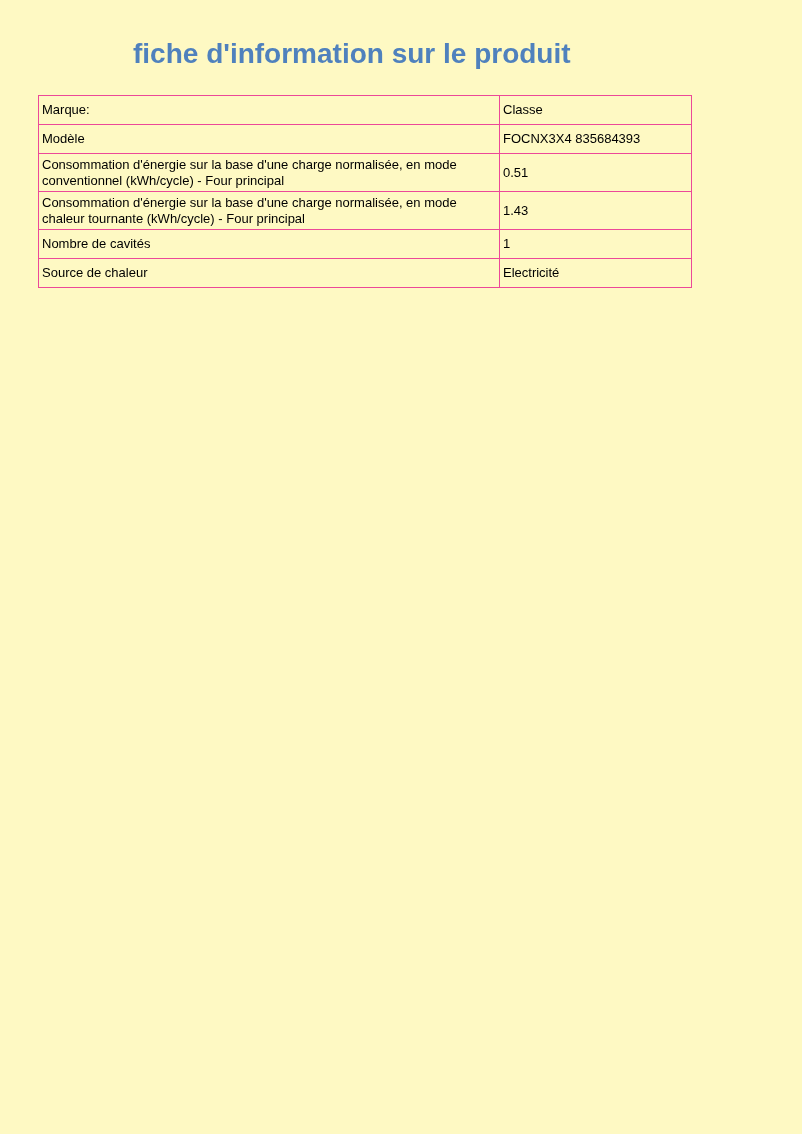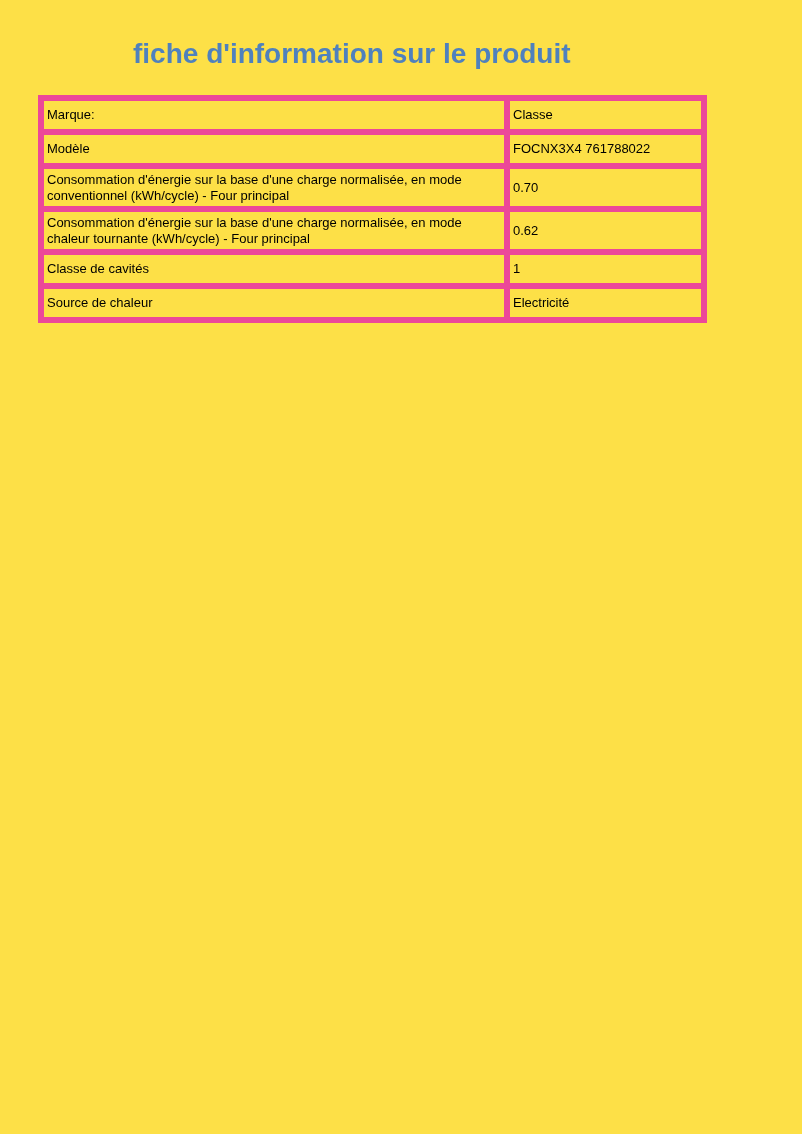--- a/index.html
+++ b/index.html
@@ -4,21 +4,21 @@
 <style>
   html, body {
     margin: 0;
     padding: 0;
     background: #ffffff;
   }
   .page {
     position: relative;
     width: 802px;
     height: 1134px;
-    background: #fde047;
+    background: #fef9c3;
     font-family: "Liberation Sans", sans-serif;
     color: #000000;
     overflow: hidden;
   }
   .doc-title {
     position: absolute;
     left: 133px;
     top: 38px;
     font-size: 28px;
     font-weight: bold;
@@ -28,21 +28,21 @@
   }
   table.product-table {
     position: absolute;
     left: 38px;
     top: 95px;
     width: 639px;
     border-collapse: collapse;
     table-layout: fixed;
   }
   table.product-table td {
-    border: 6px solid #ec4899;
+    border: 1px solid #ec4899;
     font-size: 13px;
     line-height: 16px;
     padding: 2px 3px;
     vertical-align: middle;
     overflow: hidden;
   }
   table.product-table td.label-cell {
     width: 454px;
   }
   table.product-table td.value-cell {
@@ -63,32 +63,32 @@
   <div class="doc-title">fiche d'information sur le produit</div>
 
   <table class="product-table">
     <tbody>
       <tr class="single">
         <td class="label-cell">Marque:</td>
         <td class="value-cell">Classe</td>
       </tr>
       <tr class="single">
         <td class="label-cell">Modèle</td>
-        <td class="value-cell">FOCNX3X4 761788022</td>
+        <td class="value-cell">FOCNX3X4 835684393</td>
       </tr>
       <tr class="double">
         <td class="label-cell">Consommation d'énergie sur la base d'une charge normalisée, en mode conventionnel (kWh/cycle) - Four principal</td>
-        <td class="value-cell">0.70</td>
+        <td class="value-cell">0.51</td>
       </tr>
       <tr class="double">
         <td class="label-cell">Consommation d'énergie sur la base d'une charge normalisée, en mode chaleur tournante (kWh/cycle) - Four principal</td>
-        <td class="value-cell">0.62</td>
+        <td class="value-cell">1.43</td>
       </tr>
       <tr class="single">
-        <td class="label-cell">Classe de cavités</td>
+        <td class="label-cell">Nombre de cavités</td>
         <td class="value-cell">1</td>
       </tr>
       <tr class="single">
         <td class="label-cell">Source de chaleur</td>
         <td class="value-cell">Electricité</td>
       </tr>
     </tbody>
   </table>
 
 </div>

